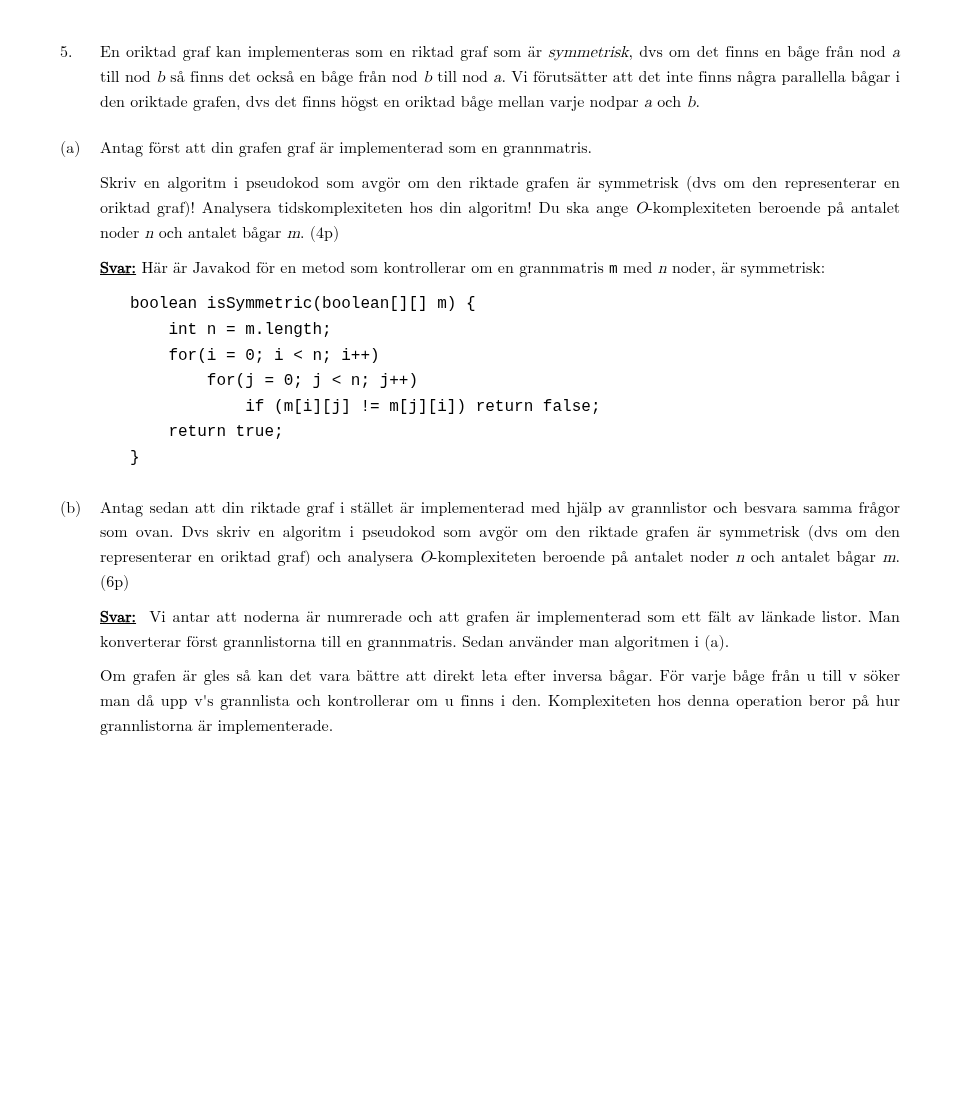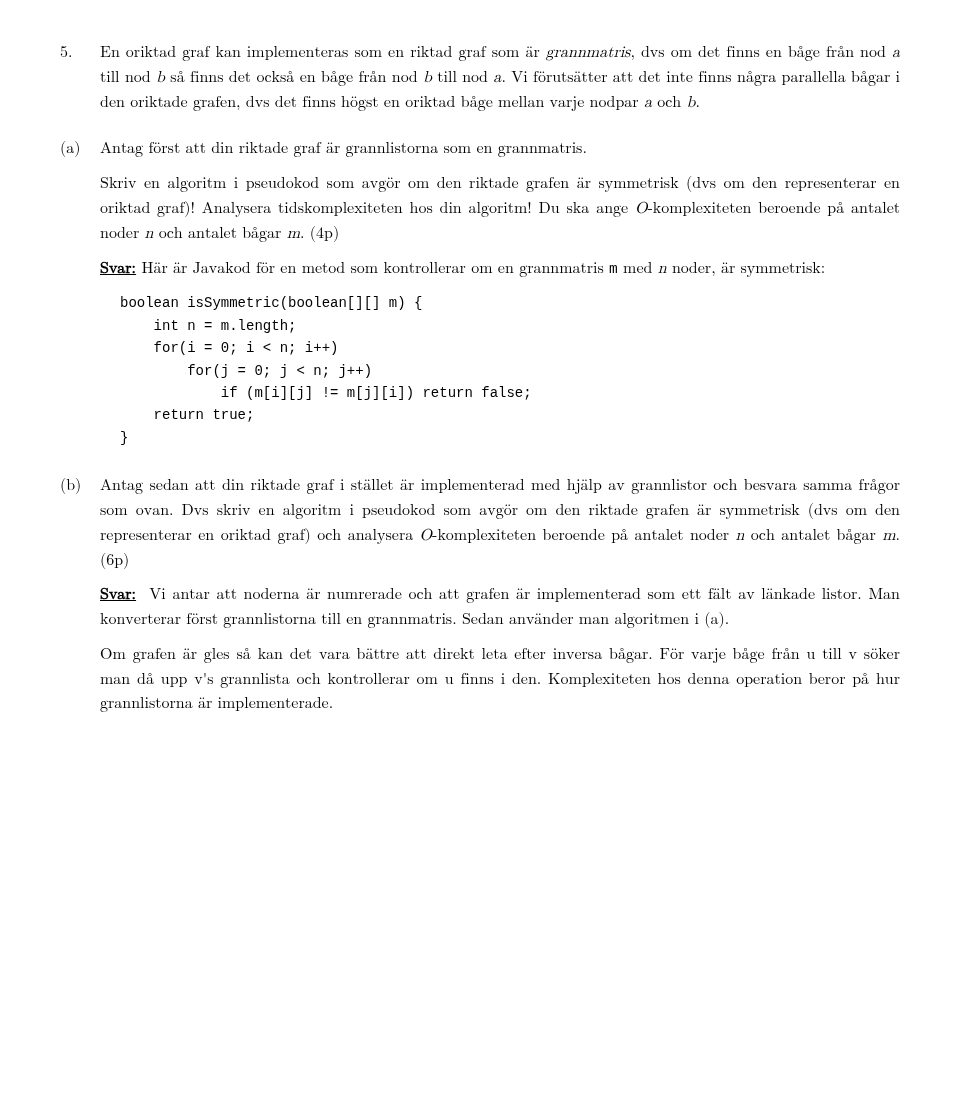--- a/index.html
+++ b/index.html
@@ -33,23 +33,23 @@
       font-style: italic;
     }
 
     strong, .bold {
       font-weight: bold;
       text-decoration: underline;
     }
 
     .code-block {
       font-family: "Courier New", Courier, monospace;
-      font-size: 14px;
+      font-size: 16px;
       line-height: 1.6;
-      margin: 12px 0 12px 20px;
+      margin: 12px 0 12px 30px;
       white-space: pre;
     }
 
     .inline-code {
       font-family: "Courier New", Courier, monospace;
       font-size: 14.5px;
     }
 
     .labeled-section {
       display: flex;
@@ -67,30 +67,30 @@
   </style>
 </head>
 <body>
 
 <div class="page-content">
 
   <div class="labeled-section">
     <span class="section-label">5.</span>
     <div class="section-content">
       <p>
-        En oriktad graf kan implementeras som en riktad graf som är <em>grannmatris</em>, dvs om det finns en båge från nod <em>a</em> till nod <em>b</em> så finns det också en båge från nod <em>b</em> till nod <em>a</em>. Vi förutsätter att det inte finns några parallella bågar i den oriktade grafen, dvs det finns högst en oriktad båge mellan varje nodpar <em>a</em> och <em>b</em>.
+        En oriktad graf kan implementeras som en riktad graf som är <em>symmetrisk</em>, dvs om det finns en båge från nod <em>a</em> till nod <em>b</em> så finns det också en båge från nod <em>b</em> till nod <em>a</em>. Vi förutsätter att det inte finns några parallella bågar i den oriktade grafen, dvs det finns högst en oriktad båge mellan varje nodpar <em>a</em> och <em>b</em>.
       </p>
     </div>
   </div>
 
   <div class="labeled-section" style="margin-top: 10px;">
     <span class="section-label">(a)</span>
     <div class="section-content">
       <p>
-        Antag först att din riktade graf är grannlistorna som en grannmatris.
+        Antag först att din grafen graf är implementerad som en grannmatris.
       </p>
       <p>
         Skriv en algoritm i pseudokod som avgör om den riktade grafen är symmetrisk (dvs om den representerar en oriktad graf)! Analysera tidskomplexiteten hos din algoritm! Du ska ange <em>O</em>-komplexiteten beroende på antalet noder <em>n</em> och antalet bågar <em>m</em>. (4p)
       </p>
       <p>
         <strong>Svar:</strong> Här är Javakod för en metod som kontrollerar om en grannmatris <span class="inline-code">m</span> med <em>n</em> noder, är symmetrisk:
       </p>
       <div class="code-block">boolean isSymmetric(boolean[][] m) {
     int n = m.length;
     for(i = 0; i &lt; n; i++)

